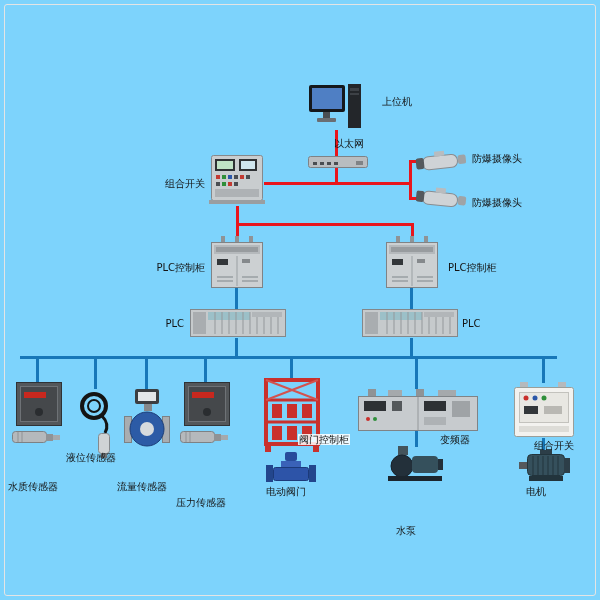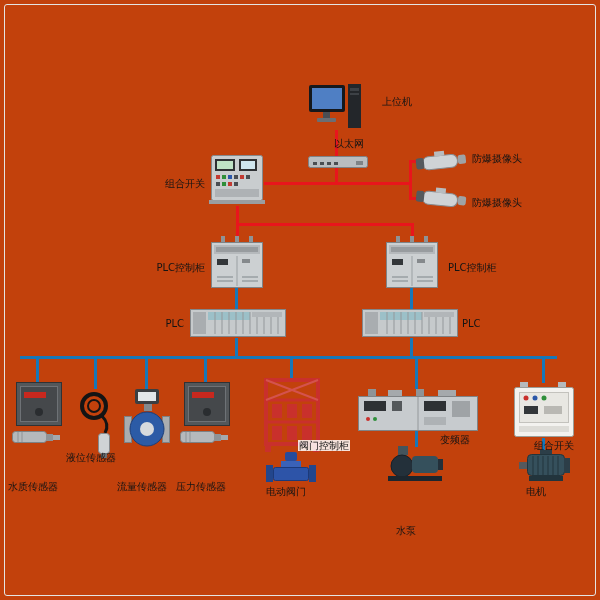--- a/index.html
+++ b/index.html
@@ -1,16 +1,16 @@
 <!DOCTYPE html>
 <html style="--red: #e8151c; --blue: #1777b8;"><head>
 <meta charset="utf-8">
 <style>
   html,body{margin:0;padding:0;background:#fff;}
-  #canvas{position:relative;width:600px;height:600px;background:#c2410c;overflow:hidden;
+  #canvas{position:relative;width:600px;height:600px;background:#7dd3fc;overflow:hidden;
           font-family:"DejaVu Sans","Liberation Sans",sans-serif;}
   #frame{position:absolute;left:4px;top:4px;right:4px;bottom:4px;border:1px solid #e4e4e4;border-radius:3px;}
   .lbl{position:absolute;font-size:10px;color:#141414;white-space:nowrap;line-height:11px;}
   .lbl.r{text-align:right;}
   .lbl.c{}
   .dev{position:absolute;}
   .rl{position:absolute;background:var(--red,#e8151c);}
   .bl{position:absolute;background:var(--blue,#1777b8);}
 </style>
 </head>
@@ -244,40 +244,40 @@
       <rect x="8.5" y="4.5" width="37" height="35" fill="#45484b" stroke="#6e7276"></rect>
       <rect x="12" y="10" width="22" height="6" fill="#c8281e"></rect>
       <circle cx="27" cy="30" r="4" fill="#2a2d30"></circle>
       <rect x="0.5" y="49.5" width="34" height="11" rx="3" fill="#b5b9bc" stroke="#7d8184"></rect>
       <line x1="6" y1="50" x2="6" y2="60" stroke="#8f9396"></line>
       <line x1="10" y1="50" x2="10" y2="60" stroke="#8f9396"></line>
       <rect x="34" y="52" width="7" height="7" fill="#8f9396"></rect>
       <rect x="41" y="53" width="7" height="5" fill="#a5a9ac"></rect>
     </svg>
   </div>
-  <div class="lbl c" style="left:176px;top:481px;width:60px;">压力传感器</div>
+  <div class="lbl c" style="left:176px;top:497px;width:60px;">压力传感器</div>
 
   <div class="dev" style="left:262px;top:378px;">
     <svg width="60" height="74" viewBox="0 0 60 74">
       <rect x="4" y="2" width="52" height="64" fill="none" stroke="#c9302c" stroke-width="4"></rect>
       <line x1="4" y1="22" x2="56" y2="22" stroke="#c9302c" stroke-width="3"></line>
       <line x1="4" y1="44" x2="56" y2="44" stroke="#c9302c" stroke-width="3"></line>
       <line x1="4" y1="2" x2="56" y2="22" stroke="#d4524e" stroke-width="2"></line>
       <line x1="56" y1="2" x2="4" y2="22" stroke="#d4524e" stroke-width="2"></line>
       <rect x="10" y="26" width="10" height="14" fill="#c9302c"></rect>
       <rect x="25" y="26" width="10" height="14" fill="#c9302c"></rect>
       <rect x="40" y="26" width="10" height="14" fill="#c9302c"></rect>
       <rect x="10" y="48" width="10" height="14" fill="#c9302c"></rect>
       <rect x="25" y="48" width="10" height="14" fill="#c9302c"></rect>
       <rect x="40" y="48" width="10" height="14" fill="#c9302c"></rect>
       <rect x="3" y="66" width="6" height="8" fill="#c9302c"></rect>
       <rect x="51" y="66" width="6" height="8" fill="#c9302c"></rect>
     </svg>
   </div>
-  <div class="lbl" style="left:298px;top:434px;background:rgba(255,255,255,0.85);padding:0 1px;margin-top:6px;">阀门控制柜</div>
+  <div class="lbl" style="left:298px;top:434px;background:rgba(255,255,255,0.85);padding:0 1px;">阀门控制柜</div>
 
   <div class="dev" style="left:266px;top:452px;">
     <svg width="50" height="32" viewBox="0 0 50 32">
       <rect x="19" y="0" width="12" height="9" rx="2" fill="#274b9b"></rect>
       <rect x="15" y="9" width="20" height="6" fill="#3a62b8"></rect>
       <rect x="7.5" y="15.5" width="35" height="13" rx="2" fill="#2d54a8" stroke="#1c3a7a"></rect>
       <rect x="0" y="13" width="7" height="17" fill="#23468c"></rect>
       <rect x="43" y="13" width="7" height="17" fill="#23468c"></rect>
     </svg>
   </div>

